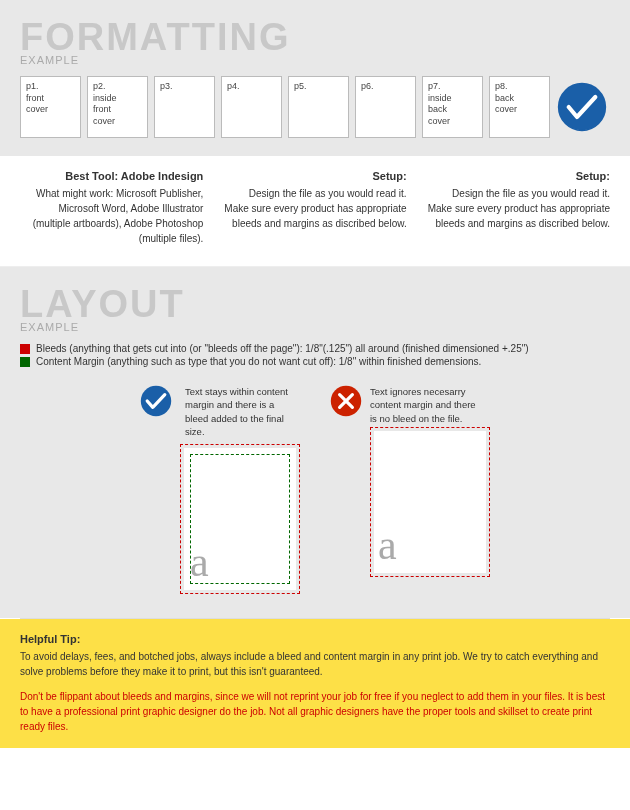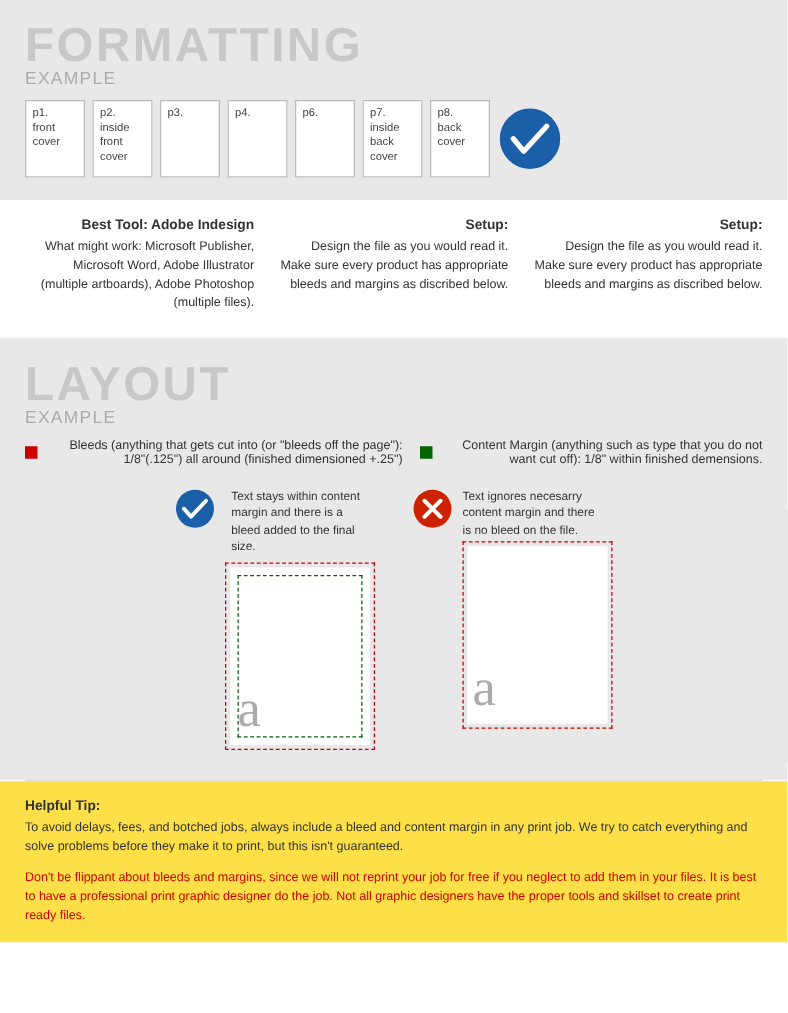--- a/index.html
+++ b/index.html
@@ -19,38 +19,38 @@
     }
     .section-title {
       font-size: 38px;
       font-weight: 900;
       color: #c8c8c8;
       letter-spacing: 2px;
       line-height: 1;
       text-transform: uppercase;
     }
     .section-subtitle {
-      font-size: 14px;
+      font-size: 11px;
       color: #aaa;
       letter-spacing: 1px;
       text-transform: uppercase;
       margin-top: -2px;
       margin-bottom: 10px;
     }
 
     .pages-row {
       display: flex;
       align-items: center;
       gap: 6px;
       margin-top: 6px;
     }
     .page-box {
       background: #fff;
       border: 1px solid #bbb;
-      width: 48px;
+      width: 61px;
       min-height: 62px;
       display: flex;
       align-items: flex-start;
       justify-content: flex-start;
       padding: 4px 5px;
       font-size: 9px;
       color: #444;
       line-height: 1.3;
       flex-shrink: 0;
     }
@@ -91,22 +91,22 @@
     }
 
     
     .layout-section {
       background: #e8e8e8;
       padding: 18px 20px 10px 20px;
     }
 
     .legend-row {
       display: flex;
-      flex-direction: row;
-      gap: 14px;
+      flex-direction: column;
+      gap: 2px;
       margin-bottom: 14px;
       text-align: right;
     }
     .legend-item {
       display: flex;
       align-items: center;
       gap: 6px;
       font-size: 10px;
       color: #333;
     }
@@ -243,20 +243,21 @@
 <body>
 
 <div class="formatting-section">
   <div class="section-title">FORMATTING</div>
   <div class="section-subtitle">EXAMPLE</div>
   <div class="pages-row">
     <div class="page-box">p1.<br>front<br>cover</div>
     <div class="page-box">p2.<br>inside<br>front<br>cover</div>
     <div class="page-box">p3.</div>
     <div class="page-box">p4.</div>
+    <div class="page-box">p5.</div>
     <div class="page-box">p6.</div>
     <div class="page-box">p7.<br>inside<br>back<br>cover</div>
     <div class="page-box">p8.<br>back<br>cover</div>
     <div class="checkmark-circle">
       <svg class="checkmark-svg" viewBox="0 0 60 60" xmlns="http://www.w3.org/2000/svg">
         <circle cx="30" cy="30" r="28" fill="#1a5fa8" stroke="#1a5fa8" stroke-width="2"></circle>
         <polyline points="14,30 24,42 46,18" fill="none" stroke="#fff" stroke-width="5" stroke-linecap="round" stroke-linejoin="round"></polyline>
       </svg>
     </div>
   </div>

